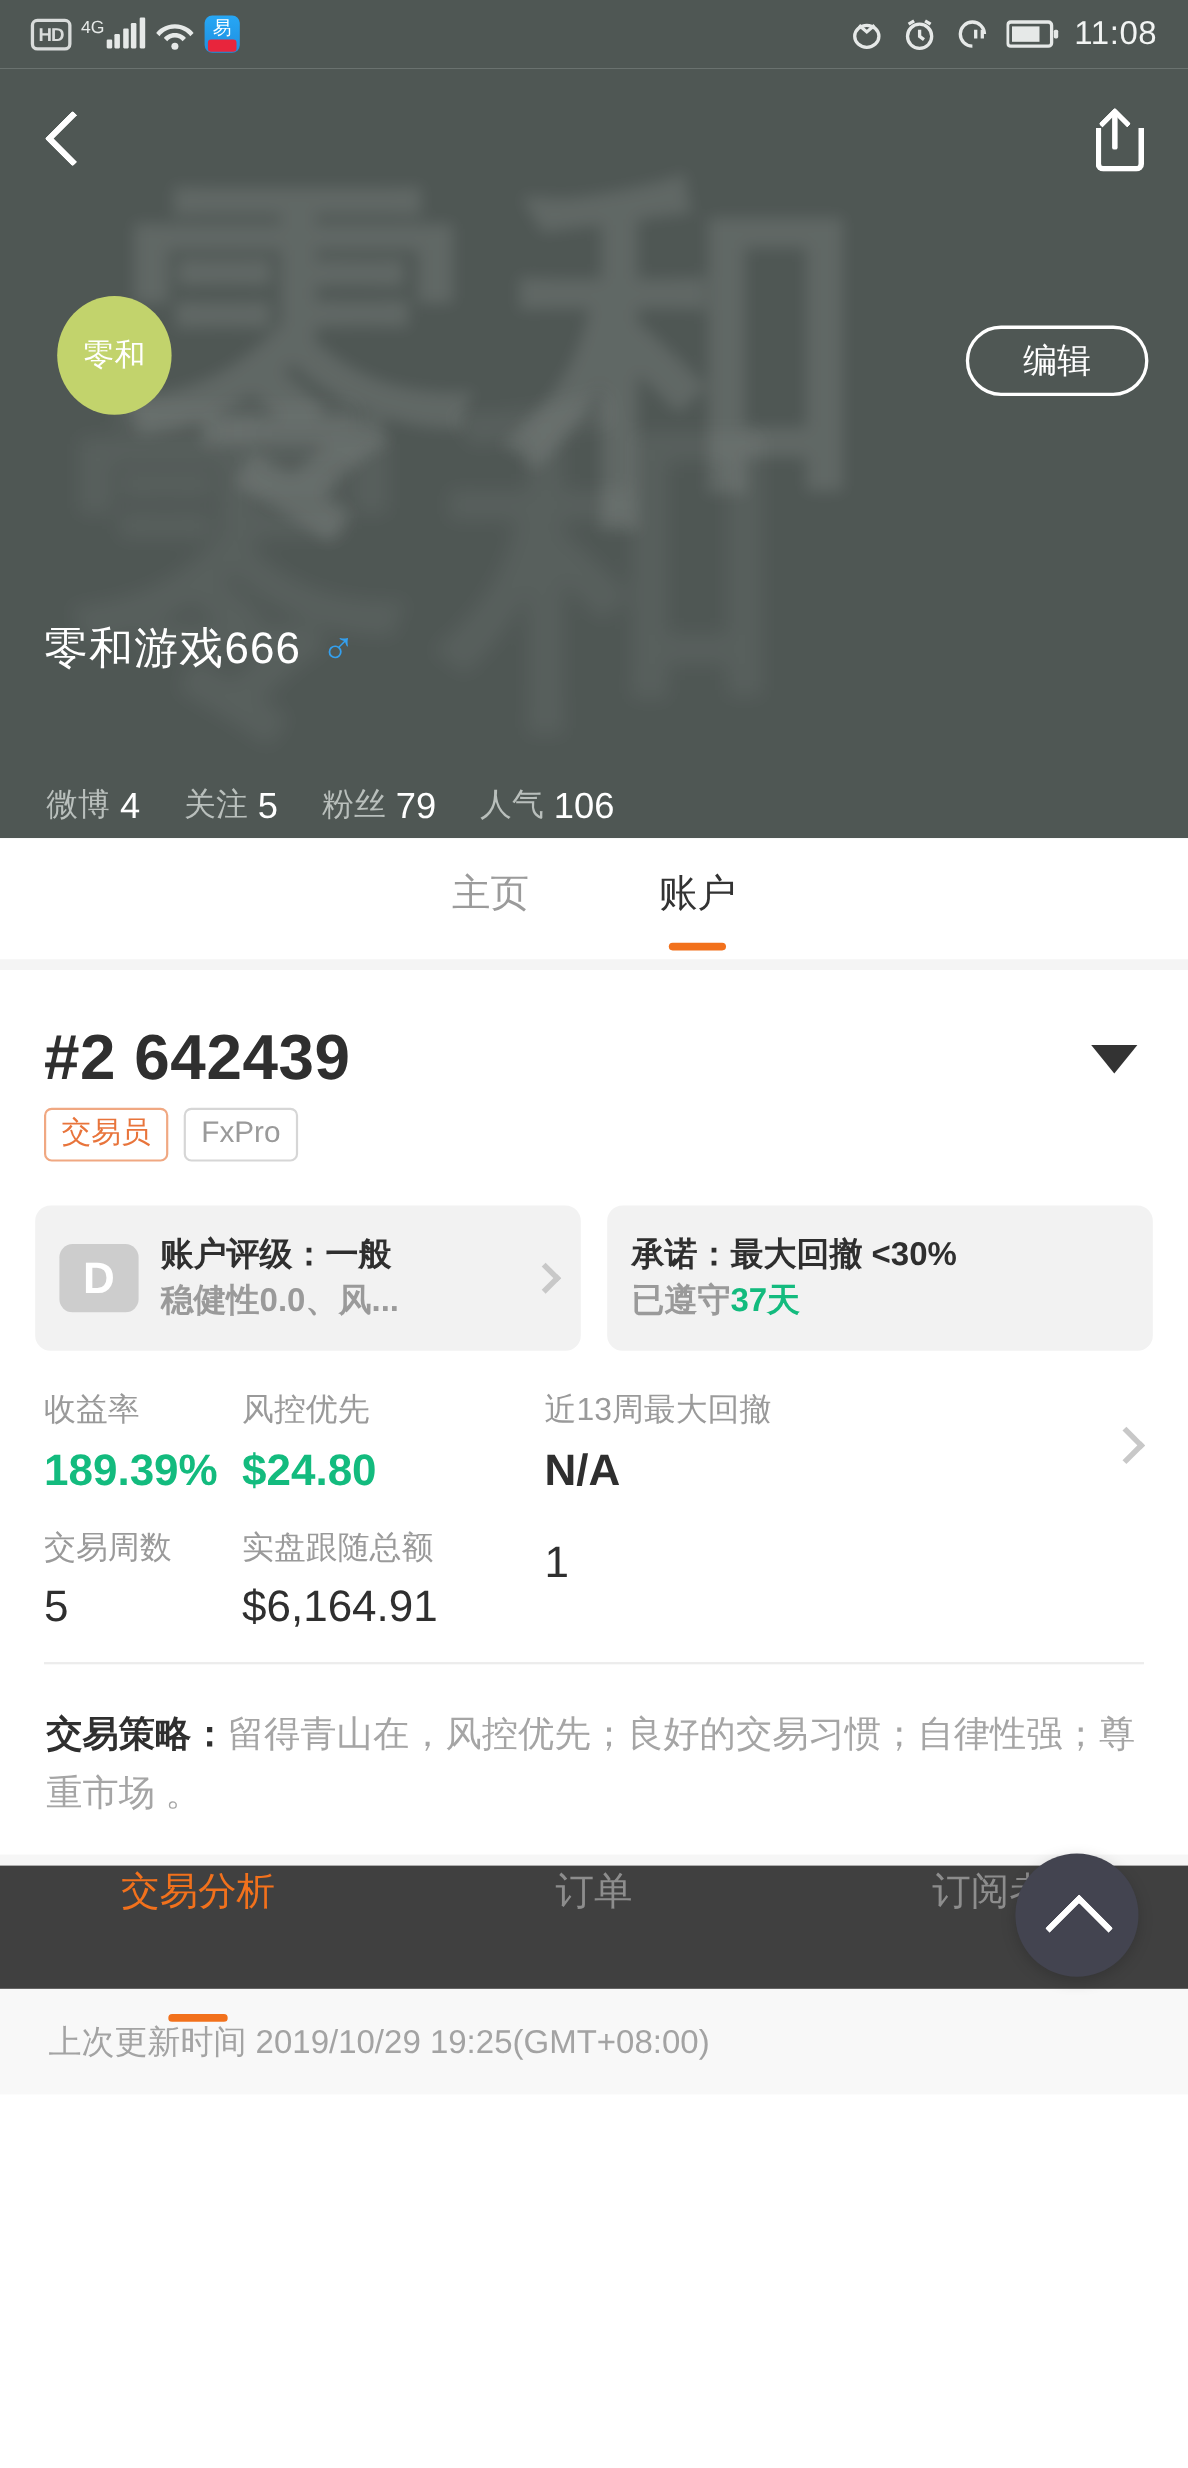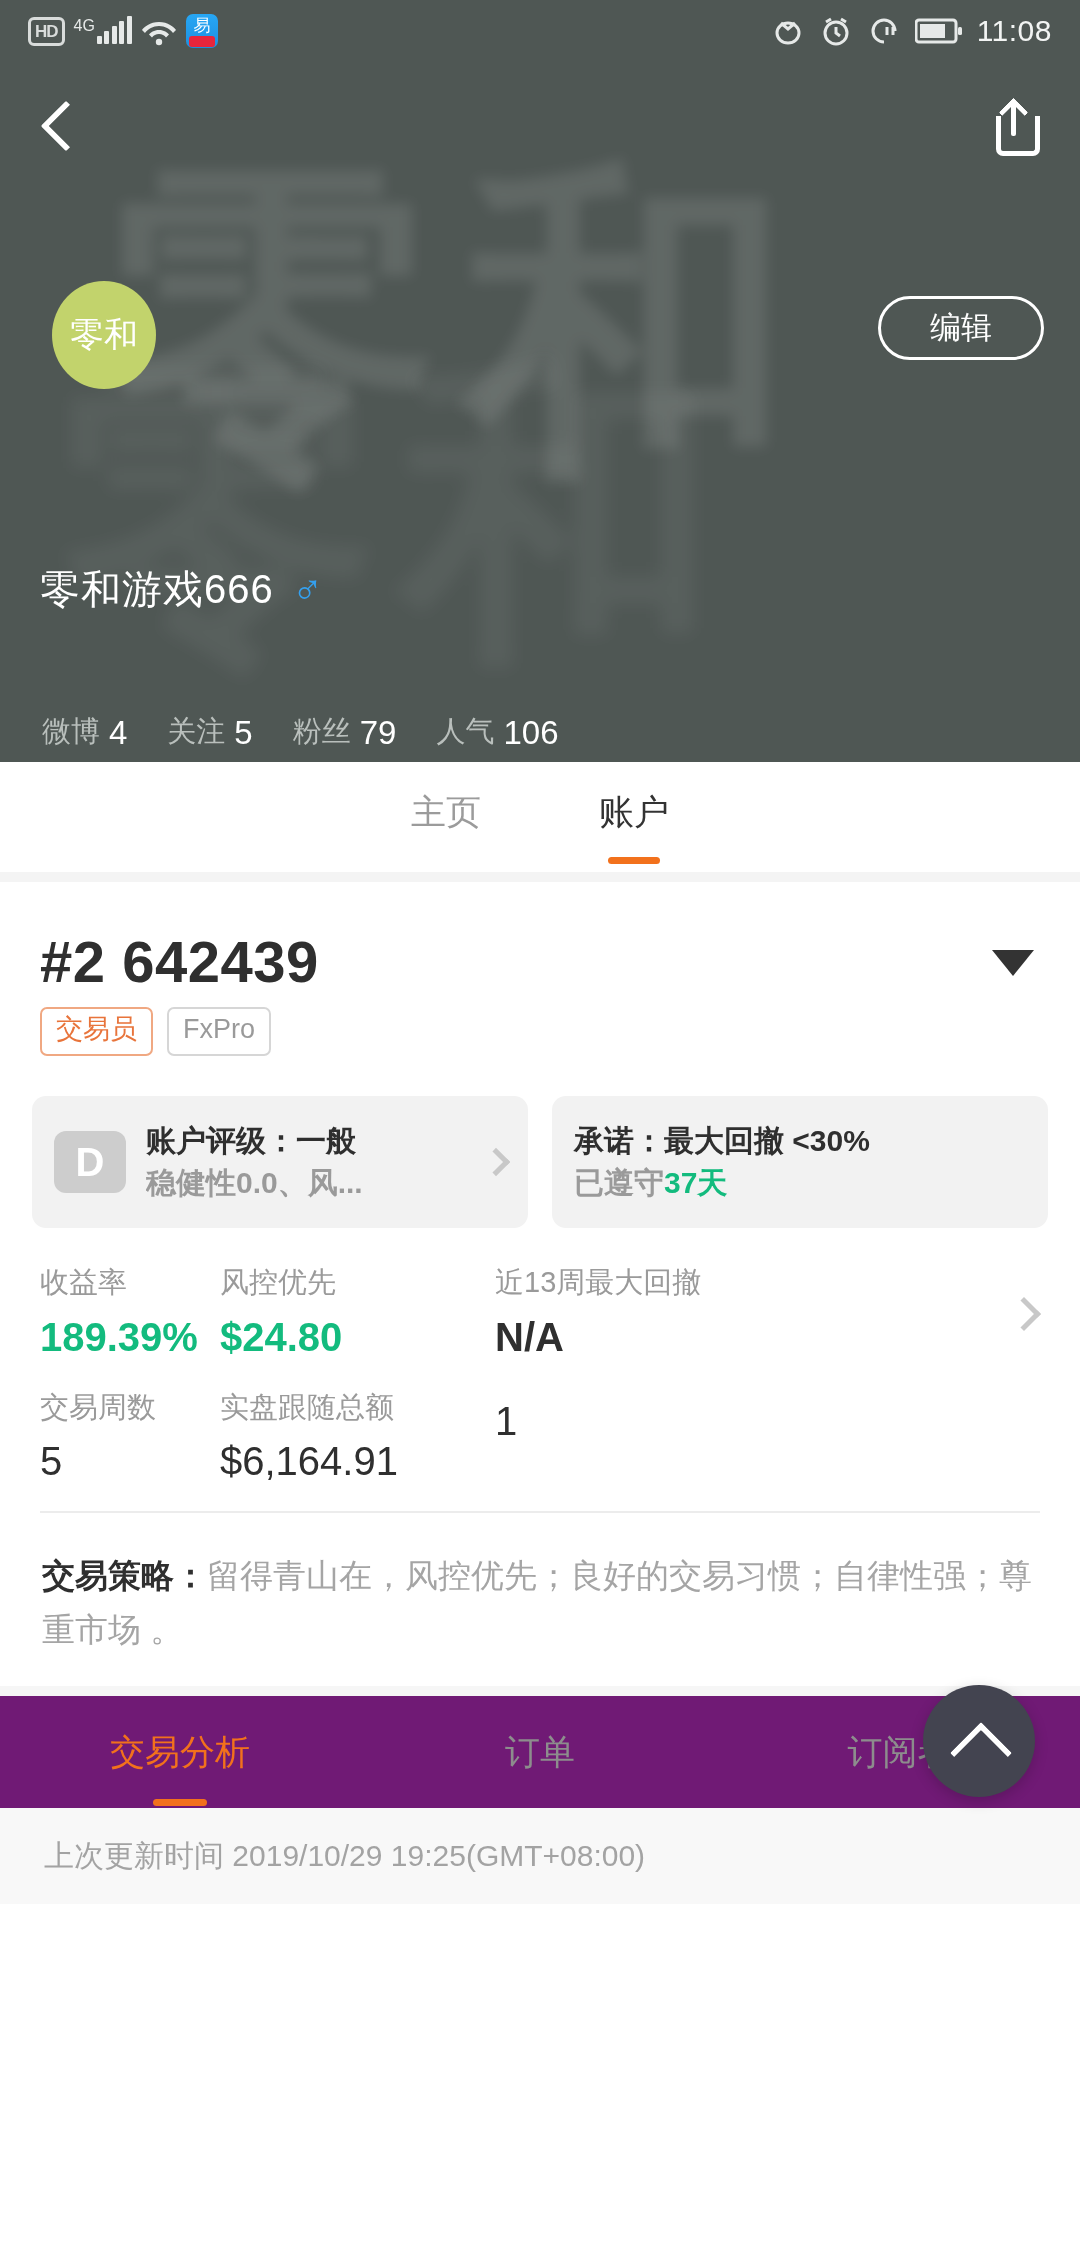--- a/index.html
+++ b/index.html
@@ -100,25 +100,25 @@
   }
   .share-icon .stem{
     position:absolute;left:21px;top:4px;width:5px;height:36px;background:#fff;border-radius:2px;
   }
   .share-icon .tip{
     position:absolute;left:13px;top:6px;width:21px;height:21px;
     border-left:5px solid #fff;border-top:5px solid #fff;
     transform:rotate(45deg);border-radius:2px;
   }
   .avatar{
-    position:absolute;left:52px;top:219px;
+    position:absolute;left:52px;top:207px;
     width:104px;height:108px;border-radius:50%;
     background:#c2d36c;
     display:flex;align-items:center;justify-content:center;
-    font-size:34px;color:#ffffff;letter-spacing:0px;
+    font-size:28px;color:#ffffff;letter-spacing:0px;
     line-height:1.05;text-align:center;z-index:5;
     font-weight:500;
   }
   .avatar span{display:block;}
   .edit-btn{
     position:absolute;right:36px;top:234px;
     width:166px;height:64px;border-radius:34px;
     border:3px solid #ffffff;background:transparent;color:#ffffff;
     font-size:31px;display:flex;align-items:center;justify-content:center;
     z-index:5;cursor:pointer;font-family:inherit;
@@ -208,21 +208,21 @@
 
   
   .strategy{
     padding:36px 42px 30px 42px;font-size:33px;line-height:1.62;color:#a5a5a5;
   }
   .strategy b{color:#2f2f2f;font-weight:bold;}
 
   
   .botsep{height:10px;background:#f6f6f6;}
   .bottabs{
-    height:112px;display:flex;align-items:center;background:#701a75;position:relative;
+    height:112px;display:flex;background:#404040;position:relative;
   }
   .bottab{
     flex:1;text-align:center;font-size:35px;color:#8d8d8d;position:relative;cursor:pointer;
   }
   .bottab.active{color:#f2711c;}
   .bottab.active:after{
     content:"";position:absolute;left:50%;transform:translateX(-50%);
     bottom:-30px;width:54px;height:7px;border-radius:4px;background:#f2711c;
   }
   .fab{

